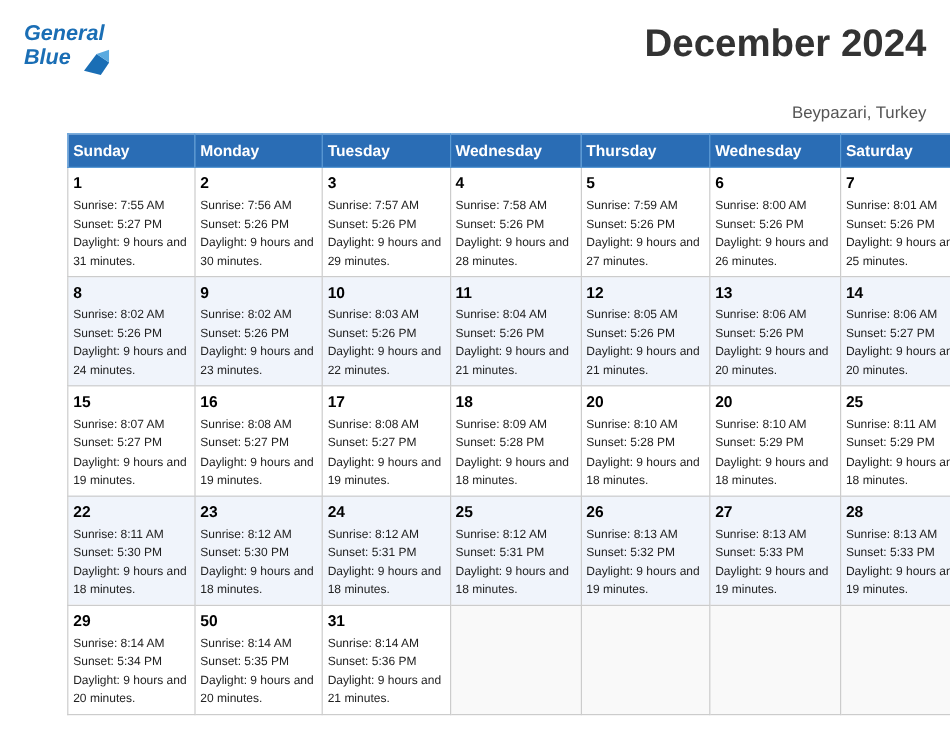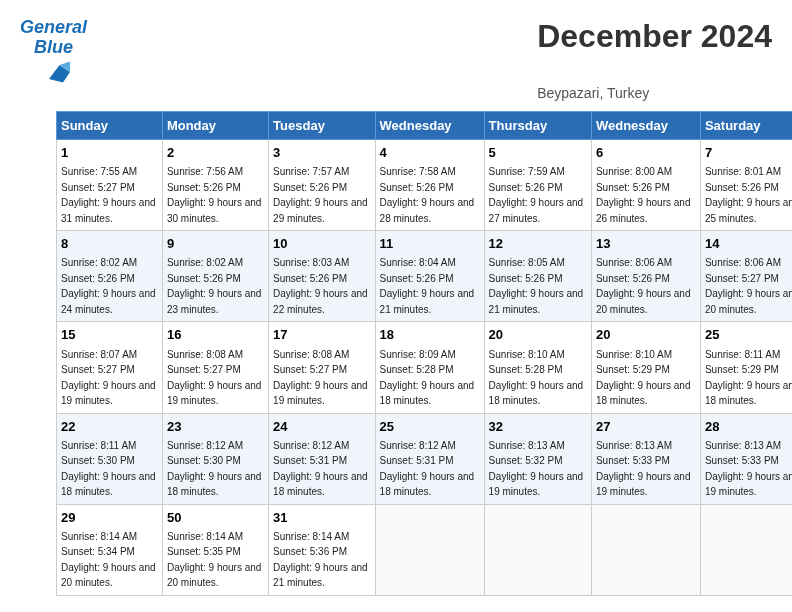--- a/index.html
+++ b/index.html
@@ -32,20 +32,21 @@
     }
     .logo-text span {
       color: #1a6eb5;
     }
     .logo-icon {
       width: 28px;
       height: 28px;
       margin-left: 4px;
     }
     .title-block {
+      text-align: right;
     }
     .month-title {
       font-size: 32px;
       font-weight: bold;
       color: #333;
     }
     .location {
       font-size: 14px;
       color: #555;
       margin-top: 30px;
@@ -95,21 +96,21 @@
 </head>
 <body>
 
 <div class="container">
   <div class="header">
     <div class="logo">
       <div>
         <div class="logo-text">
           <span>General</span>
         </div>
-        <div style="display:flex;align-items:center;flex-direction:column;">
+        <div style="display:flex;">
           <span class="logo-text" style="color:#1a6eb5;">Blue</span>
           <svg class="logo-icon" viewBox="0 0 40 40">
             <polygon points="10,30 25,10 40,20 30,35" fill="#1a6eb5"></polygon>
             <polygon points="25,10 40,5 40,20" fill="#5aaae0"></polygon>
           </svg>
         </div>
       </div>
     </div>
     <div class="title-block">
       <div class="month-title">December 2024</div>
@@ -155,21 +156,21 @@
           <td><span class="day-num">18</span><span class="day-info">Sunrise: 8:09 AM<br>Sunset: 5:28 PM<br>Daylight: 9 hours and 18 minutes.</span></td>
           <td><span class="day-num">20</span><span class="day-info">Sunrise: 8:10 AM<br>Sunset: 5:28 PM<br>Daylight: 9 hours and 18 minutes.</span></td>
           <td><span class="day-num">20</span><span class="day-info">Sunrise: 8:10 AM<br>Sunset: 5:29 PM<br>Daylight: 9 hours and 18 minutes.</span></td>
           <td><span class="day-num">25</span><span class="day-info">Sunrise: 8:11 AM<br>Sunset: 5:29 PM<br>Daylight: 9 hours and 18 minutes.</span></td>
         </tr>
         <tr>
           <td><span class="day-num">22</span><span class="day-info">Sunrise: 8:11 AM<br>Sunset: 5:30 PM<br>Daylight: 9 hours and 18 minutes.</span></td>
           <td><span class="day-num">23</span><span class="day-info">Sunrise: 8:12 AM<br>Sunset: 5:30 PM<br>Daylight: 9 hours and 18 minutes.</span></td>
           <td><span class="day-num">24</span><span class="day-info">Sunrise: 8:12 AM<br>Sunset: 5:31 PM<br>Daylight: 9 hours and 18 minutes.</span></td>
           <td><span class="day-num">25</span><span class="day-info">Sunrise: 8:12 AM<br>Sunset: 5:31 PM<br>Daylight: 9 hours and 18 minutes.</span></td>
-          <td><span class="day-num">32</span><span class="day-info">Sunrise: 8:13 AM<br>Sunset: 5:32 PM<br>Daylight: 9 hours and 19 minutes.</span></td>
+          <td><span class="day-num">26</span><span class="day-info">Sunrise: 8:13 AM<br>Sunset: 5:32 PM<br>Daylight: 9 hours and 19 minutes.</span></td>
           <td><span class="day-num">27</span><span class="day-info">Sunrise: 8:13 AM<br>Sunset: 5:33 PM<br>Daylight: 9 hours and 19 minutes.</span></td>
           <td><span class="day-num">28</span><span class="day-info">Sunrise: 8:13 AM<br>Sunset: 5:33 PM<br>Daylight: 9 hours and 19 minutes.</span></td>
         </tr>
         <tr>
           <td><span class="day-num">29</span><span class="day-info">Sunrise: 8:14 AM<br>Sunset: 5:34 PM<br>Daylight: 9 hours and 20 minutes.</span></td>
           <td><span class="day-num">50</span><span class="day-info">Sunrise: 8:14 AM<br>Sunset: 5:35 PM<br>Daylight: 9 hours and 20 minutes.</span></td>
           <td><span class="day-num">31</span><span class="day-info">Sunrise: 8:14 AM<br>Sunset: 5:36 PM<br>Daylight: 9 hours and 21 minutes.</span></td>
           <td class="empty-cell"></td>
           <td class="empty-cell"></td>
           <td class="empty-cell"></td>

